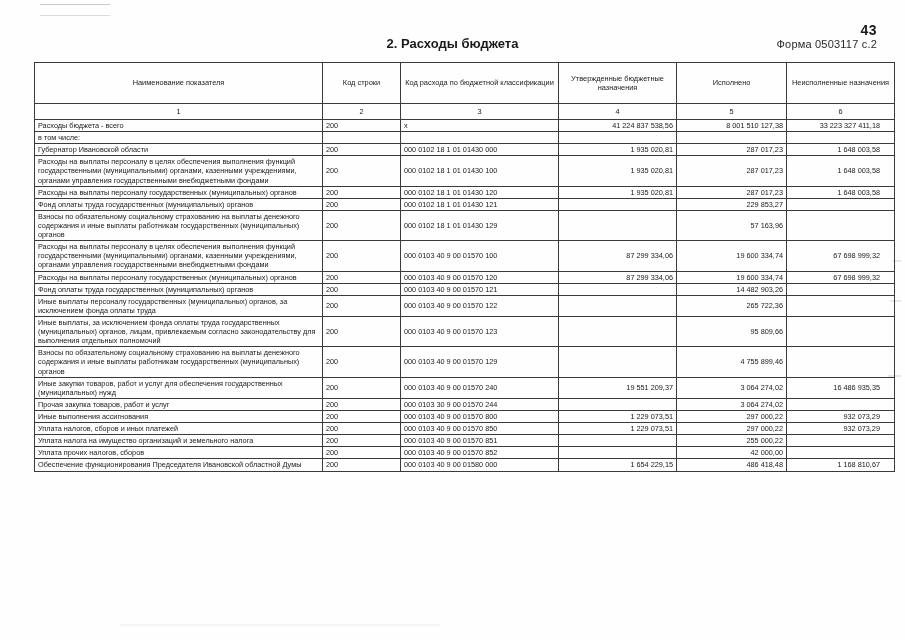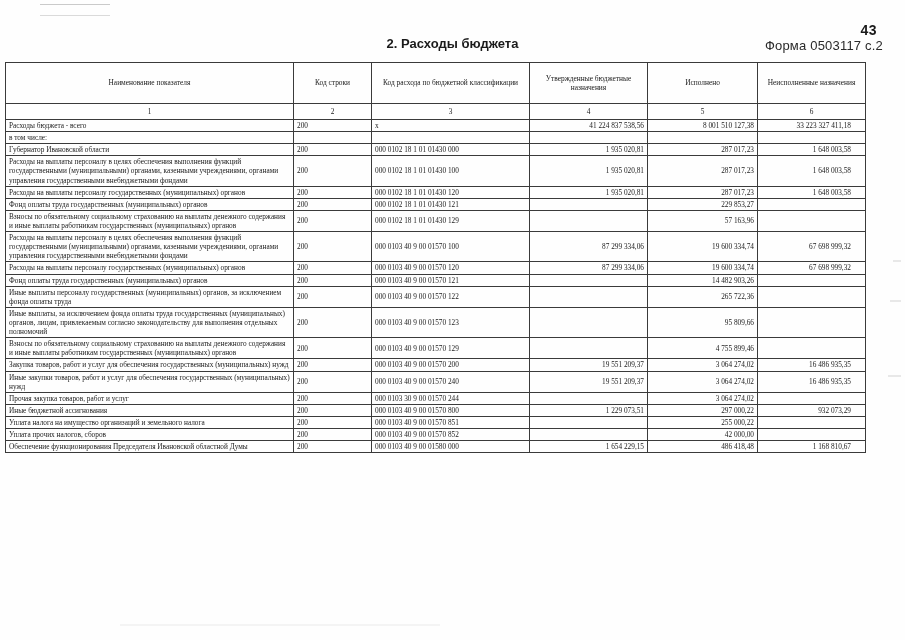--- a/index.html
+++ b/index.html
@@ -37,40 +37,39 @@
   .page-number {
     position: absolute;
     right: 28px;
     top: 22px;
     font-size: 14px;
     font-weight: bold;
     letter-spacing: .5px;
   }
   .form-code {
     position: absolute;
-    right: 22px;
+    right: 28px;
     top: 38px;
-    font-size: 13px;
+    font-size: 11px;
     color: #2a2a2a;
     letter-spacing: .2px;
   }
   .doc-title {
     position: absolute;
     left: 0; right: 0;
     top: 36px;
     text-align: center;
     font-size: 13px;
     font-weight: bold;
   }
   .table-wrap {
     position: absolute;
-    left: 5px;
+    left: 34px;
     top: 62px;
     width: 860px;
-    font-family: Liberation Serif, serif;
   }
   table.budget {
     border-collapse: collapse;
     width: 860px;
     table-layout: fixed;
     font-size: 7.3px;
   }
   table.budget th,
   table.budget td {
     border: 1px solid #3a3a3a;
@@ -258,52 +257,52 @@
           </tr>
           <tr>
             <td class="name indent">Взносы по обязательному социальному страхованию на выплаты денежного содержания и иные выплаты работникам государственных (муниципальных) органов</td>
             <td class="c">200</td>
             <td class="c">000 0103 40 9 00 01570 129</td>
             <td class="num"></td>
             <td class="num">4 755 899,46</td>
             <td class="num wide"></td>
           </tr>
           <tr>
-            <td class="name indent">Закупка товаров, работ и услуг для обеспечения государственных (муниципальных) нужд</td>
-            <td class="c">200</td>
-            <td class="c">000 0103 40 9 00 01570 200</td>
-            <td class="num">19 551 209,37</td>
-            <td class="num">3 064 274,02</td>
-            <td class="num wide">16 486 935,35</td>
-          </tr>
-          <tr>
             <td class="name indent">Иные закупки товаров, работ и услуг для обеспечения государственных (муниципальных) нужд</td>
             <td class="c">200</td>
             <td class="c">000 0103 40 9 00 01570 240</td>
             <td class="num">19 551 209,37</td>
             <td class="num">3 064 274,02</td>
             <td class="num wide">16 486 935,35</td>
           </tr>
           <tr>
             <td class="name indent">Прочая закупка товаров, работ и услуг</td>
             <td class="c">200</td>
             <td class="c">000 0103 30 9 00 01570 244</td>
             <td class="num"></td>
             <td class="num">3 064 274,02</td>
             <td class="num wide"></td>
           </tr>
           <tr>
-            <td class="name indent">Иные бюджетной ассигнования</td>
+            <td class="name indent">Иные выполнения ассигнования</td>
             <td class="c">200</td>
             <td class="c">000 0103 40 9 00 01570 800</td>
             <td class="num">1 229 073,51</td>
             <td class="num">297 000,22</td>
             <td class="num wide">932 073,29</td>
           </tr>
           <tr>
+            <td class="name indent">Уплата налогов, сборов и иных платежей</td>
+            <td class="c">200</td>
+            <td class="c">000 0103 40 9 00 01570 850</td>
+            <td class="num">1 229 073,51</td>
+            <td class="num">297 000,22</td>
+            <td class="num wide">932 073,29</td>
+          </tr>
+          <tr>
             <td class="name indent">Уплата налога на имущество организаций и земельного налога</td>
             <td class="c">200</td>
             <td class="c">000 0103 40 9 00 01570 851</td>
             <td class="num"></td>
             <td class="num">255 000,22</td>
             <td class="num wide"></td>
           </tr>
           <tr>
             <td class="name indent">Уплата прочих налогов, сборов</td>
             <td class="c">200</td>

